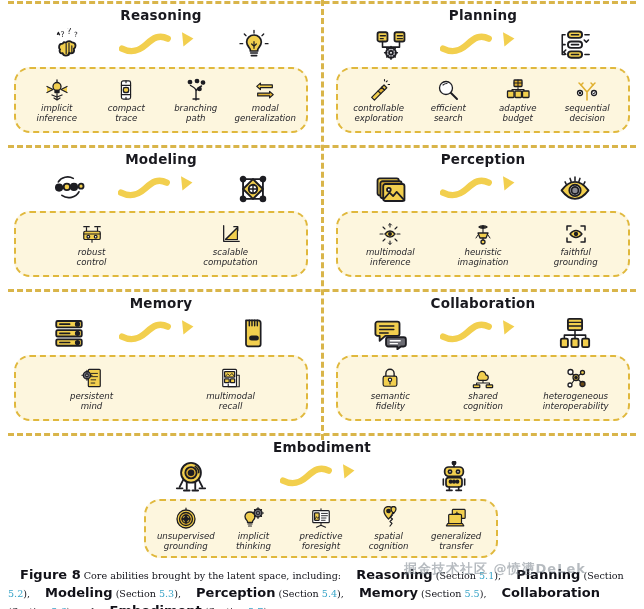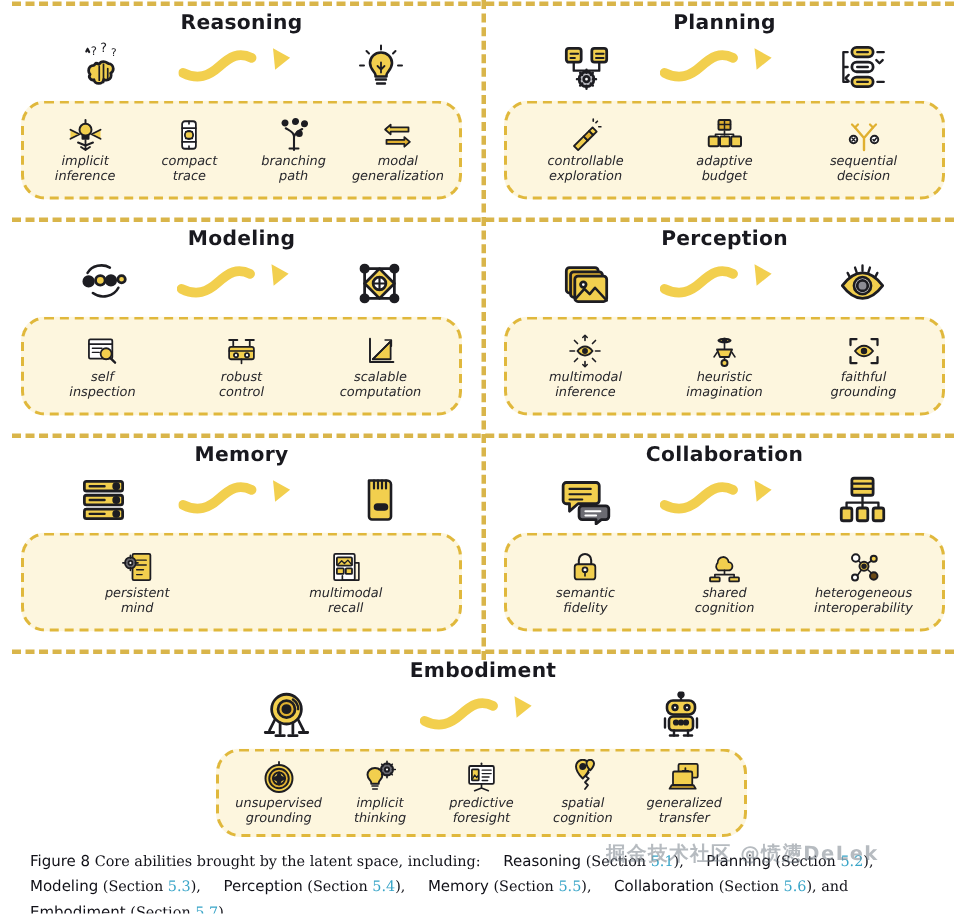--- a/index.html
+++ b/index.html
@@ -87,21 +87,21 @@
 
   
   #caption{
     position:absolute; left:8px; top:566px; width:630px;
     font-family:"DejaVu Serif", serif;
     font-size:9.6px;
     line-height:17px;
     color:#111118;
     text-align:left;
   }
-  #caption b{font-family:"DejaVu Sans", sans-serif;font-size:10px;font-weight:normal;padding-left:12px;}
+  #caption b{font-family:"DejaVu Sans", sans-serif;font-size:13px;font-weight:bold;padding-left:12px;}
   #caption .sec{color:#3aa5c8;}
 
   
   #watermark{
     position:absolute; left:404px; top:560px; width:252px; height:26px;
     color:rgba(110,120,130,.50);
     font-family:"DejaVu Sans", sans-serif;
     font-size:13px; font-weight:bold;
     letter-spacing:1px;
     white-space:nowrap;
@@ -257,20 +257,33 @@
               </svg>
             </span>
           </span>
           <span class="lbl">controllable
 exploration</span>
         </div>
         <div class="ability">
           <span class="ic">
             <span class="">
               <svg class="glyph" width="24" height="24" viewBox="0 0 48 48" fill="none" stroke="#1d1d22" stroke-width="2.6" stroke-linecap="round" stroke-linejoin="round" xmlns="http://www.w3.org/2000/svg">
+                <circle cx="20" cy="20" r="13" fill="#fff"></circle>
+                <path d="M30 30l12 12" stroke-width="4"></path>
+                <path d="M14 14c2-2 5-3 8-3" stroke-width="2.2"></path>
+              </svg>
+            </span>
+          </span>
+          <span class="lbl">efficient
+search</span>
+        </div>
+        <div class="ability">
+          <span class="ic">
+            <span class="">
+              <svg class="glyph" width="24" height="24" viewBox="0 0 48 48" fill="none" stroke="#1d1d22" stroke-width="2.6" stroke-linecap="round" stroke-linejoin="round" xmlns="http://www.w3.org/2000/svg">
                 <rect x="16" y="4" width="16" height="13" rx="1.5" fill="#e0b030"></rect>
                 <path d="M24 4v13M16 10h16" stroke-width="2"></path>
                 <path d="M24 19v5M12 26v-3h24v3" stroke-width="2.2"></path>
                 <rect x="3" y="26" width="13" height="13" rx="1.5" fill="#f2cf4e"></rect>
                 <rect x="18" y="26" width="13" height="13" rx="1.5" fill="#f2cf4e"></rect>
                 <rect x="33" y="26" width="13" height="13" rx="1.5" fill="#f2cf4e"></rect>
               </svg>
             </span>
           </span>
           <span class="lbl">adaptive
@@ -319,35 +332,20 @@
             <circle cx="24" cy="24" r="6" fill="#fff"></circle>
             <path d="M24 18v12M18 24h12" stroke-width="2"></path>
             <circle cx="10" cy="10" r="3.4" fill="#1d1d22"></circle>
             <circle cx="38" cy="10" r="3.4" fill="#1d1d22"></circle>
             <circle cx="10" cy="38" r="3.4" fill="#1d1d22"></circle>
             <circle cx="38" cy="38" r="3.4" fill="#1d1d22"></circle>
           </svg>
         </span>
       </div>
       <div class="abilities">
-        <div class="ability">
-          <span class="ic">
-            <span class="">
-              <svg class="glyph" width="24" height="22" viewBox="0 0 48 48" fill="none" stroke="#1d1d22" stroke-width="2.6" stroke-linecap="round" stroke-linejoin="round" xmlns="http://www.w3.org/2000/svg">
-                <rect x="5" y="7" width="34" height="28" rx="2" fill="#fff"></rect>
-                <path d="M5 14h34" stroke-width="2.2"></path>
-                <path d="M10 20h14M10 26h10" stroke-width="2"></path>
-                <circle cx="30" cy="28" r="8" fill="#f2cf4e"></circle>
-                <path d="M36 34l7 7" stroke-width="3.4"></path>
-              </svg>
-            </span>
-          </span>
-          <span class="lbl">self
-inspection</span>
-        </div>
         <div class="ability">
           <span class="ic">
             <span class="">
               <svg class="glyph" width="24" height="22" viewBox="0 0 48 48" fill="none" stroke="#1d1d22" stroke-width="2.6" stroke-linecap="round" stroke-linejoin="round" xmlns="http://www.w3.org/2000/svg">
                 <path d="M12 18v-8M36 18v-8" stroke-width="2.6"></path>
                 <path d="M6 8h12M30 8h12" stroke-width="2.6"></path>
                 <rect x="6" y="18" width="36" height="18" rx="3" fill="#f2cf4e"></rect>
                 <path d="M6 24h36" stroke-width="2.2"></path>
                 <circle cx="16" cy="30" r="3" fill="#fff"></circle>
                 <circle cx="32" cy="30" r="3" fill="#fff"></circle>

